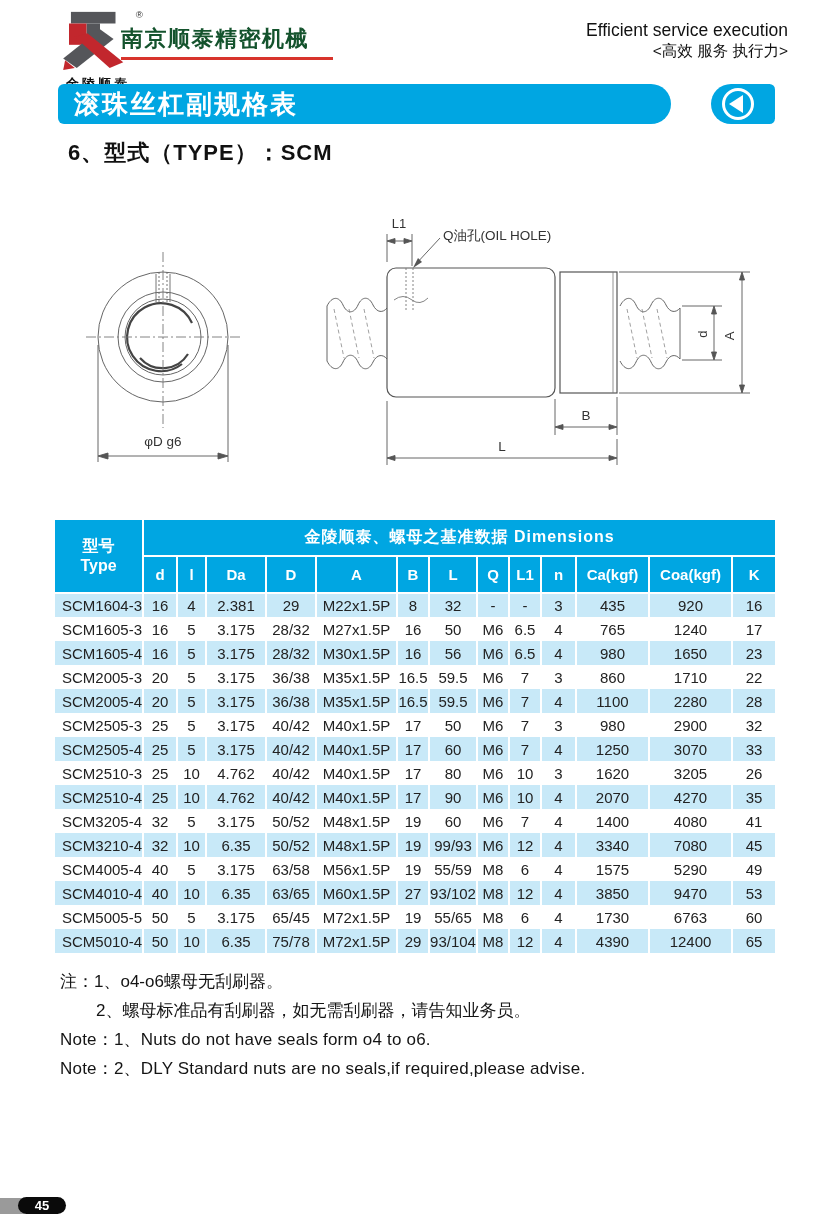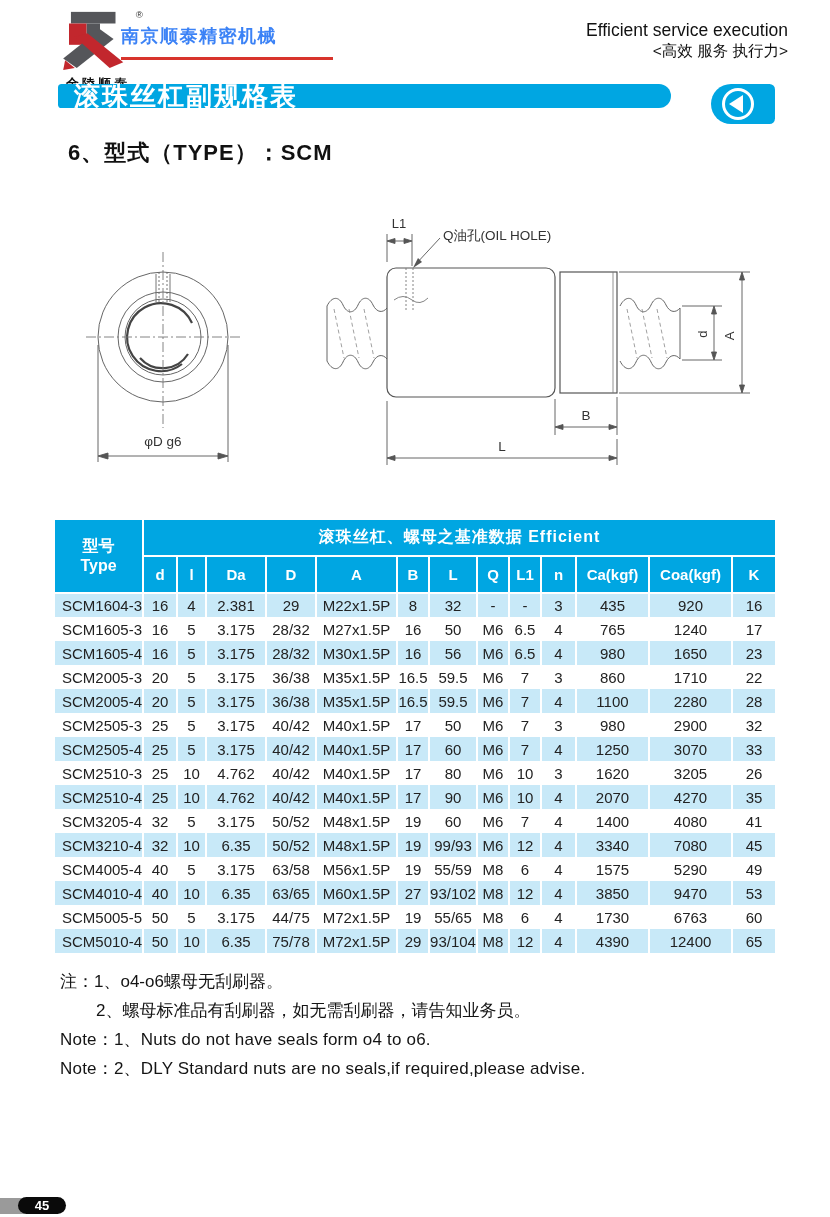--- a/index.html
+++ b/index.html
@@ -4,29 +4,29 @@
 <style>
   * { margin:0; padding:0; box-sizing:border-box; }
   html,body { background:#fff; }
   body { font-family:"Liberation Sans", sans-serif; color:#1b1b1b; }
   .page { position:relative; width:830px; height:1217px; background:#fff; overflow:hidden; margin:0 auto; }
 
   
   .logo-wrap { position:absolute; left:55px; top:8px; width:95px; }
   .logo-caption { font-family:"Liberation Serif", serif; font-weight:bold; font-size:13px;
                   letter-spacing:3px; color:#111; margin-top:1px; text-align:center; width:86px; }
-  .company-name { position:absolute; left:121px; top:24px; font-size:18px; font-weight:bold;
-                  letter-spacing:1.5px; color:#3b82f6; }
+  .company-name { position:absolute; left:121px; top:24px; font-size:22px; font-weight:bold;
+                  letter-spacing:1.5px; color:#14532d; }
   .company-underline { position:absolute; left:121px; top:57px; width:212px; height:3px; background:#d8342c; }
   .slogans { position:absolute; right:42px; top:20px; text-align:right; }
   .slogan-en { font-size:17.5px; color:#111; }
   .slogan-cn { font-size:15.5px; color:#111; }
 
   
-  .banner { position:absolute; left:58px; top:84px; width:613px; height:24px;
+  .banner { position:absolute; left:58px; top:84px; width:613px; height:40px;
             background:var(--accent,#00A6E2); border-radius:6px 20px 20px 6px;
             display:flex; align-items:center; }
   .banner-title { color:#fff; font-size:26px; font-weight:bold; letter-spacing:2px; padding-left:16px; }
   .back-tab { position:absolute; left:711px; top:84px; width:64px; height:40px;
               background:var(--accent,#00A6E2); border-radius:22px 6px 6px 22px;
               display:flex; align-items:center; cursor:pointer; }
   .back-tab svg { margin-left:8px; }
 
   
   .section-title { position:absolute; left:68px; top:138px; font-size:22px; font-weight:600;
@@ -232,21 +232,21 @@
         <col style="width:73px">
       <col style="width:83px">
         <col style="width:43px">
     </colgroup>
     <thead>
       <tr>
         <th rowspan="2" class="type-h">
           <div>型号</div>
           <div>Type</div>
         </th>
-        <th colspan="13" class="dim-group">滚珠丝杠、螺母之基准数据 Efficient</th>
+        <th colspan="13" class="dim-group">金陵顺泰、螺母之基准数据 Dimensions</th>
       </tr>
       <tr class="sub-row">
           <th>d</th>
           <th>l</th>
           <th>Da</th>
           <th>D</th>
           <th>A</th>
           <th>B</th>
           <th>L</th>
           <th>Q</th>
@@ -464,21 +464,21 @@
           <td>4</td>
           <td>3850</td>
           <td>9470</td>
           <td>53</td>
         </tr>
         <tr>
           <td class="model">SCM5005-5</td>
           <td>50</td>
           <td>5</td>
           <td>3.175</td>
-          <td>44/75</td>
+          <td>65/45</td>
           <td>M72x1.5P</td>
           <td>19</td>
           <td>55/65</td>
           <td>M8</td>
           <td>6</td>
           <td>4</td>
           <td>1730</td>
           <td>6763</td>
           <td>60</td>
         </tr>

